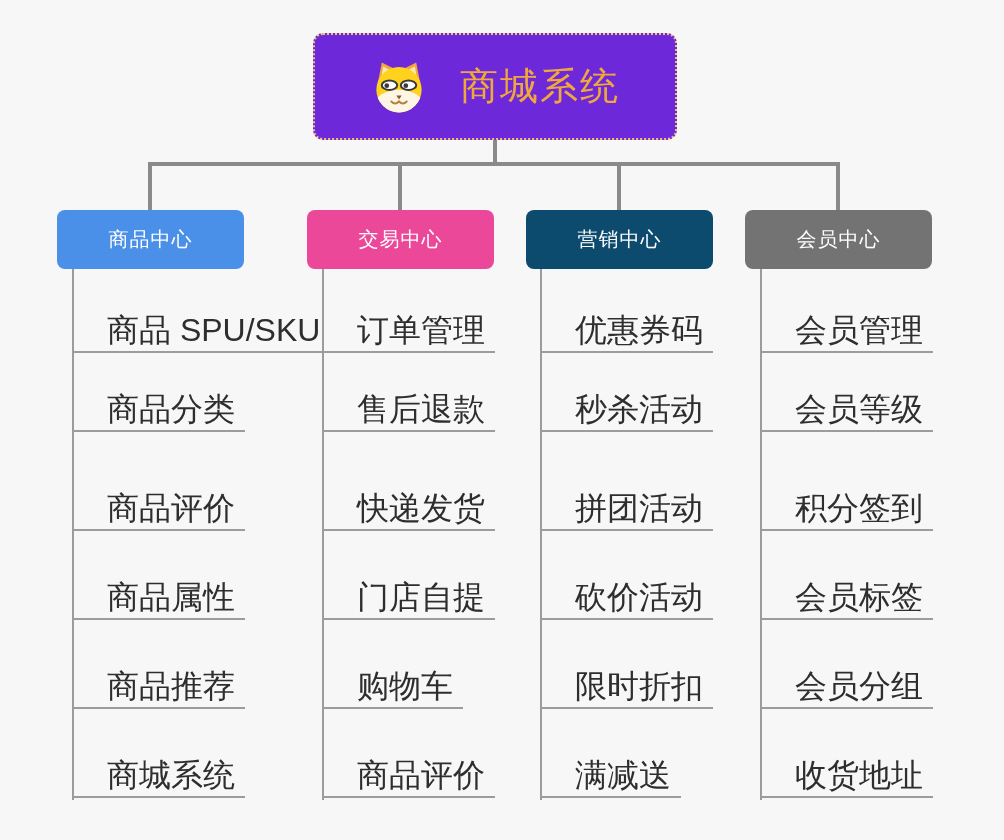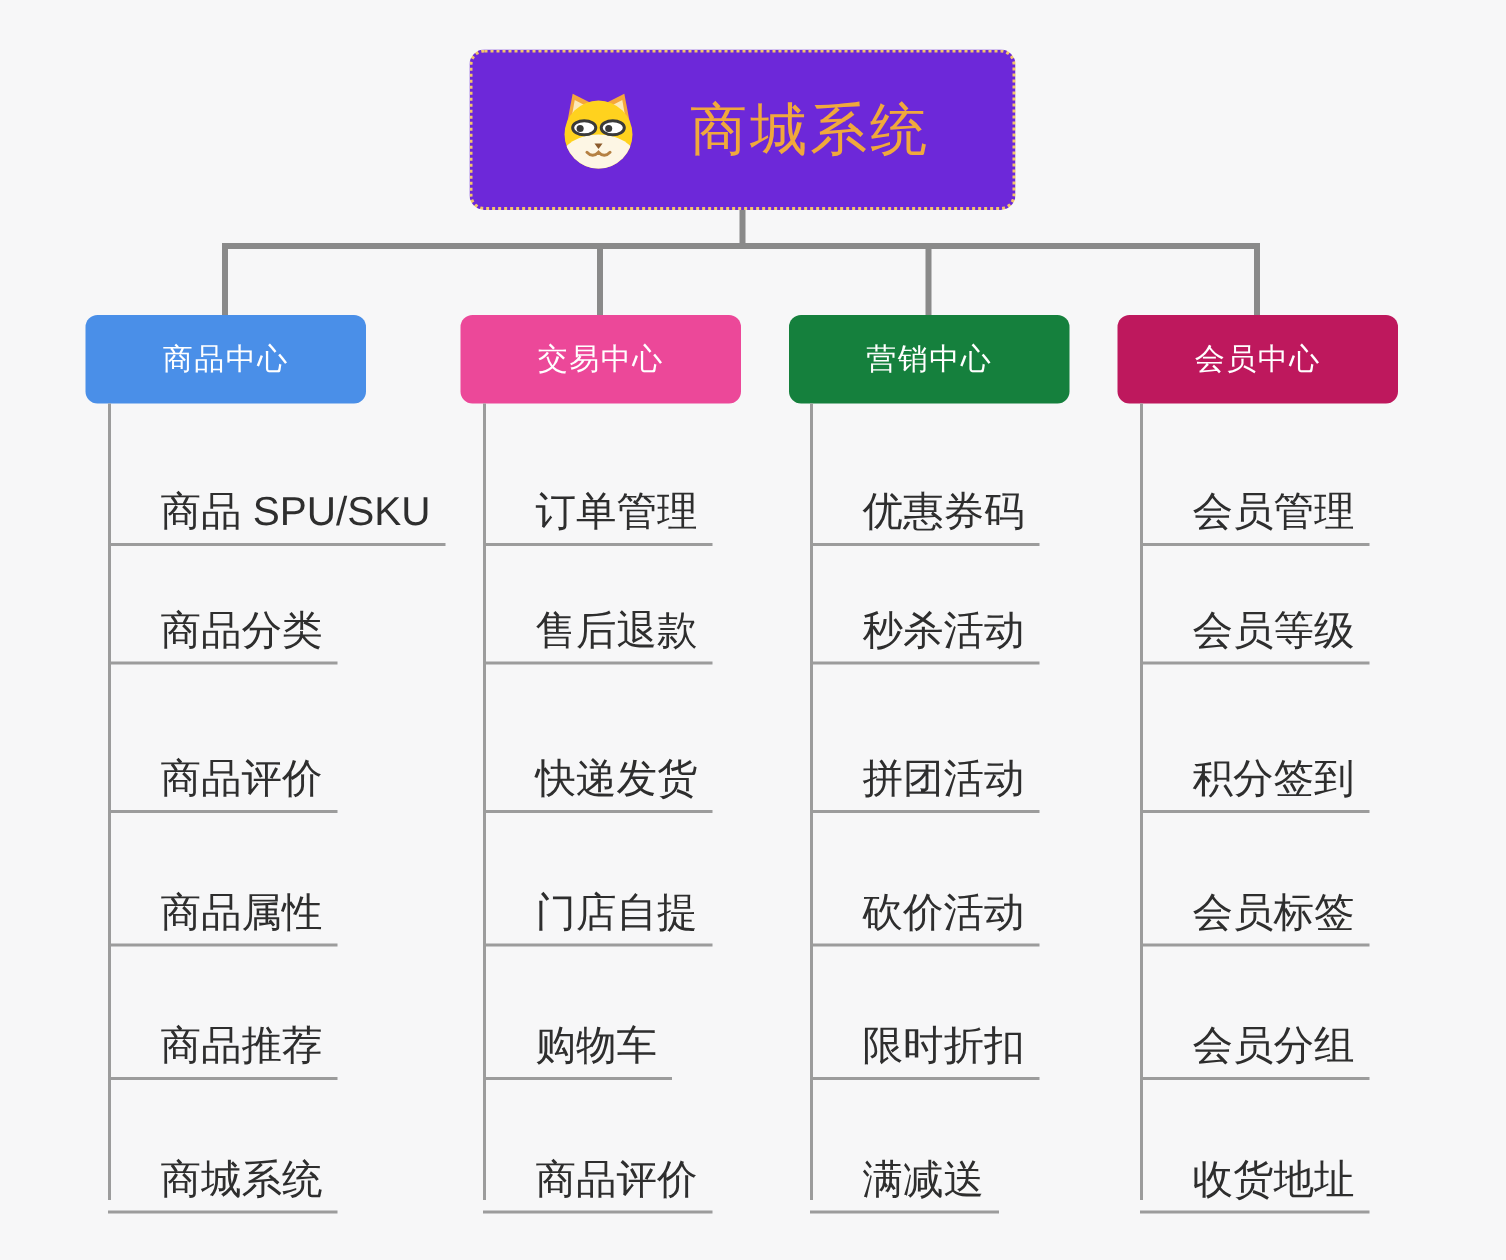--- a/index.html
+++ b/index.html
@@ -35,36 +35,36 @@
 
   
   .branch-node{
     position:absolute;top:210px;width:187px;height:59px;border-radius:8px;
     color:#ffffff;font-size:20px;letter-spacing:1px;
     display:flex;align-items:center;justify-content:center;
     box-sizing:border-box;white-space:nowrap;
   }
   .branch-node.b0{left:57px;background:#4a8fe8;}
   .branch-node.b1{left:307px;background:#ec4899;}
-  .branch-node.b2{left:526px;background:#15803d;}
-  .branch-node.b3{left:745px;background:#be185d;}
+  .branch-node.b2{left:526px;background:#0c4a6e;}
+  .branch-node.b3{left:745px;background:#737373;}
 
   
   .leaf-line{position:absolute;top:269px;width:2px;height:531px;background:#9c9c9c;}
   .leaf-line.l0{left:72px;}
   .leaf-line.l1{left:322px;}
   .leaf-line.l2{left:540px;}
   .leaf-line.l3{left:760px;}
 
   .leaf{
     position:absolute;
-    font-size:27px;color:#2e2e2e;line-height:32px;
+    font-size:32px;color:#2e2e2e;line-height:32px;
     padding:0 10px 5px 35px;
     border-bottom:2px solid #9c9c9c;
-    white-space:nowrap;width:max-content;margin-top:11px;
+    white-space:nowrap;width:max-content;
   }
   .col0{left:72px;} .col1{left:322px;} .col2{left:540px;text-align:center;} .col3{left:760px;}
   .r0{top:314px;} .r1{top:393px;} .r2{top:492px;}
   .r3{top:581px;} .r4{top:670px;} .r5{top:759px;}
 </style>
 </head>
 <body>
 
 <div class="canvas">
 

